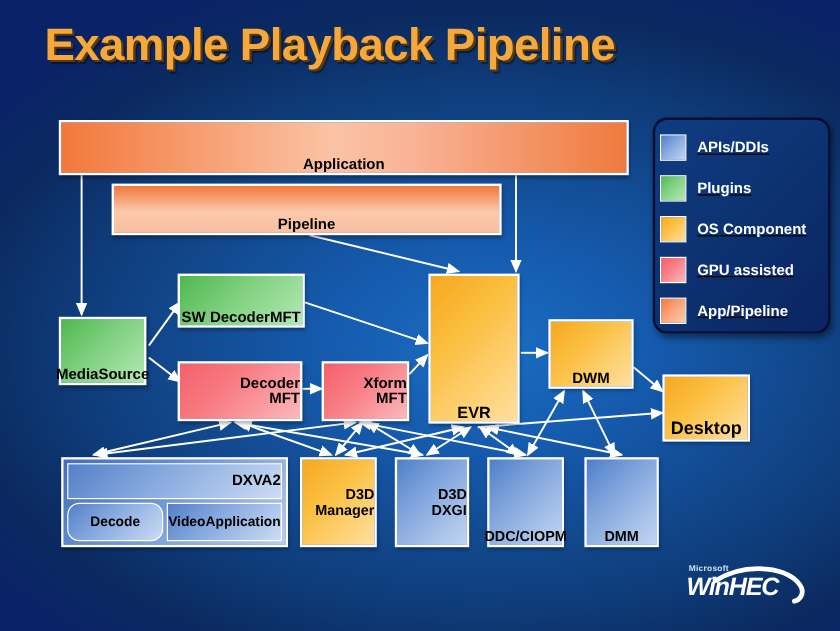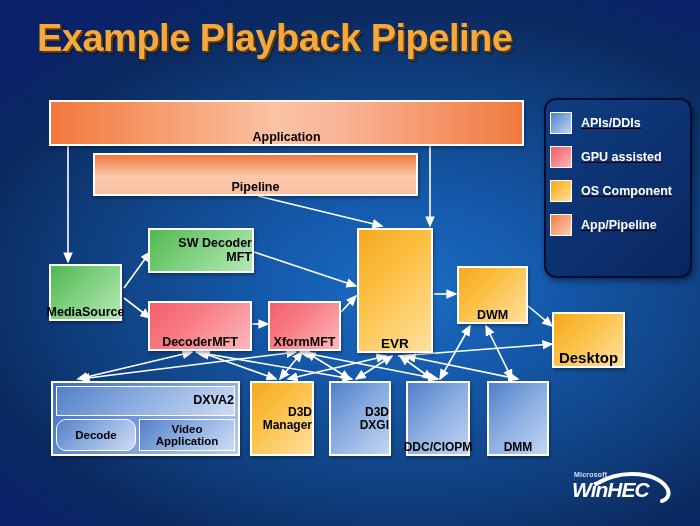--- a/index.html
+++ b/index.html
@@ -150,31 +150,31 @@
 
   <div class="box c-app-v" style="left:93px;top:153px;width:325px;height:43px;font-size:12.5px;">
     <span>Pipeline</span>
   </div>
 
   <div class="box c-green" style="left:49px;top:264px;width:73px;height:57px;font-size:12.5px;flex-direction:row;">
     <span>Media</span>
     <span>Source</span>
   </div>
 
-  <div class="box c-green" style="left:148px;top:228px;width:106px;height:45px;font-size:12.5px;flex-direction:column;">
+  <div class="box c-green" style="left:148px;top:228px;width:106px;height:45px;font-size:12.5px;flex-direction:row;">
     <span>SW Decoder</span>
     <span>MFT</span>
   </div>
 
-  <div class="box c-red" style="left:148px;top:301px;width:104px;height:50px;font-size:12.5px;flex-direction:row;">
+  <div class="box c-red" style="left:148px;top:301px;width:104px;height:50px;font-size:12.5px;flex-direction:column;">
     <span>Decoder</span>
     <span>MFT</span>
   </div>
 
-  <div class="box c-red" style="left:268px;top:301px;width:73px;height:50px;font-size:12.5px;flex-direction:row;">
+  <div class="box c-red" style="left:268px;top:301px;width:73px;height:50px;font-size:12.5px;flex-direction:column;">
     <span>Xform</span>
     <span>MFT</span>
   </div>
 
   <div class="box c-orange" style="left:357px;top:228px;width:76px;height:125px;font-size:13.5px;">
     <span>EVR</span>
   </div>
 
   <div class="box c-orange" style="left:457px;top:266px;width:71px;height:58px;font-size:12.5px;">
     <span>DWM</span>
@@ -185,21 +185,21 @@
   </div>
 
   <div id="dxva2">
     <div class="inner" style="height:30px;font-size:12.5px;justify-content:flex-end;">
       <span>DXVA2</span>
     </div>
     <div style="display:flex;gap:3px;flex:1;">
       <div class="inner" style="width:80px;font-size:11.5px;border-radius:10px;">
         <span>Decode</span>
       </div>
-      <div class="inner" style="flex:1;font-size:11.5px;flex-direction:column;">
+      <div class="inner" style="flex:1;font-size:11.5px;">
         <span>Video</span>
         <span>Application</span>
       </div>
     </div>
   </div>
 
   <div class="box c-orange" style="left:250px;top:381px;width:64px;height:75px;font-size:12px;flex-direction:column;">
     <span>D3D</span>
     <span>Manager</span>
   </div>
@@ -217,26 +217,30 @@
   <div class="box c-blue" style="left:487px;top:381px;width:62px;height:75px;font-size:12px;">
     <span>DMM</span>
   </div>
 
   <div id="legend">
     <div class="leg-row">
       <span class="leg-sw" style="background:linear-gradient(135deg,#4f7fc9 0%,#7fa4dc 40%,#c3d6f2 100%);"></span>
       <span class="leg-lb">APIs/DDIs</span>
     </div>
     <div class="leg-row">
+      <span class="leg-sw" style="background:linear-gradient(135deg,#4fb84f 0%,#7fd07f 40%,#b5e8b5 100%);"></span>
+      <span class="leg-lb">Plugins</span>
+    </div>
+    <div class="leg-row">
+      <span class="leg-sw" style="background:linear-gradient(135deg,#f6a81e 0%,#fbc043 40%,#ffe0a0 100%);"></span>
+      <span class="leg-lb">OS Component</span>
+    </div>
+    <div class="leg-row">
       <span class="leg-sw" style="background:linear-gradient(135deg,#f4606a 0%,#f87b83 40%,#fbb9bd 100%);"></span>
       <span class="leg-lb">GPU assisted</span>
-    </div>
-    <div class="leg-row">
-      <span class="leg-sw" style="background:linear-gradient(135deg,#f6a81e 0%,#fbc043 40%,#ffe0a0 100%);"></span>
-      <span class="leg-lb">OS Component</span>
     </div>
     <div class="leg-row">
       <span class="leg-sw" style="background:linear-gradient(135deg,#f2783c 0%,#f9a277 45%,#fbcdb2 100%);"></span>
       <span class="leg-lb">App/Pipeline</span>
     </div>
   </div>
 
   <div id="logo">
     <svg width="118" height="45" viewBox="0 0 118 45" xmlns="http://www.w3.org/2000/svg">
       <path d="M28 14 C54 -2, 92 2, 100 20 C102 26, 98 30, 94 31" fill="none" stroke="#ffffff" stroke-width="4" stroke-linecap="round"></path>

